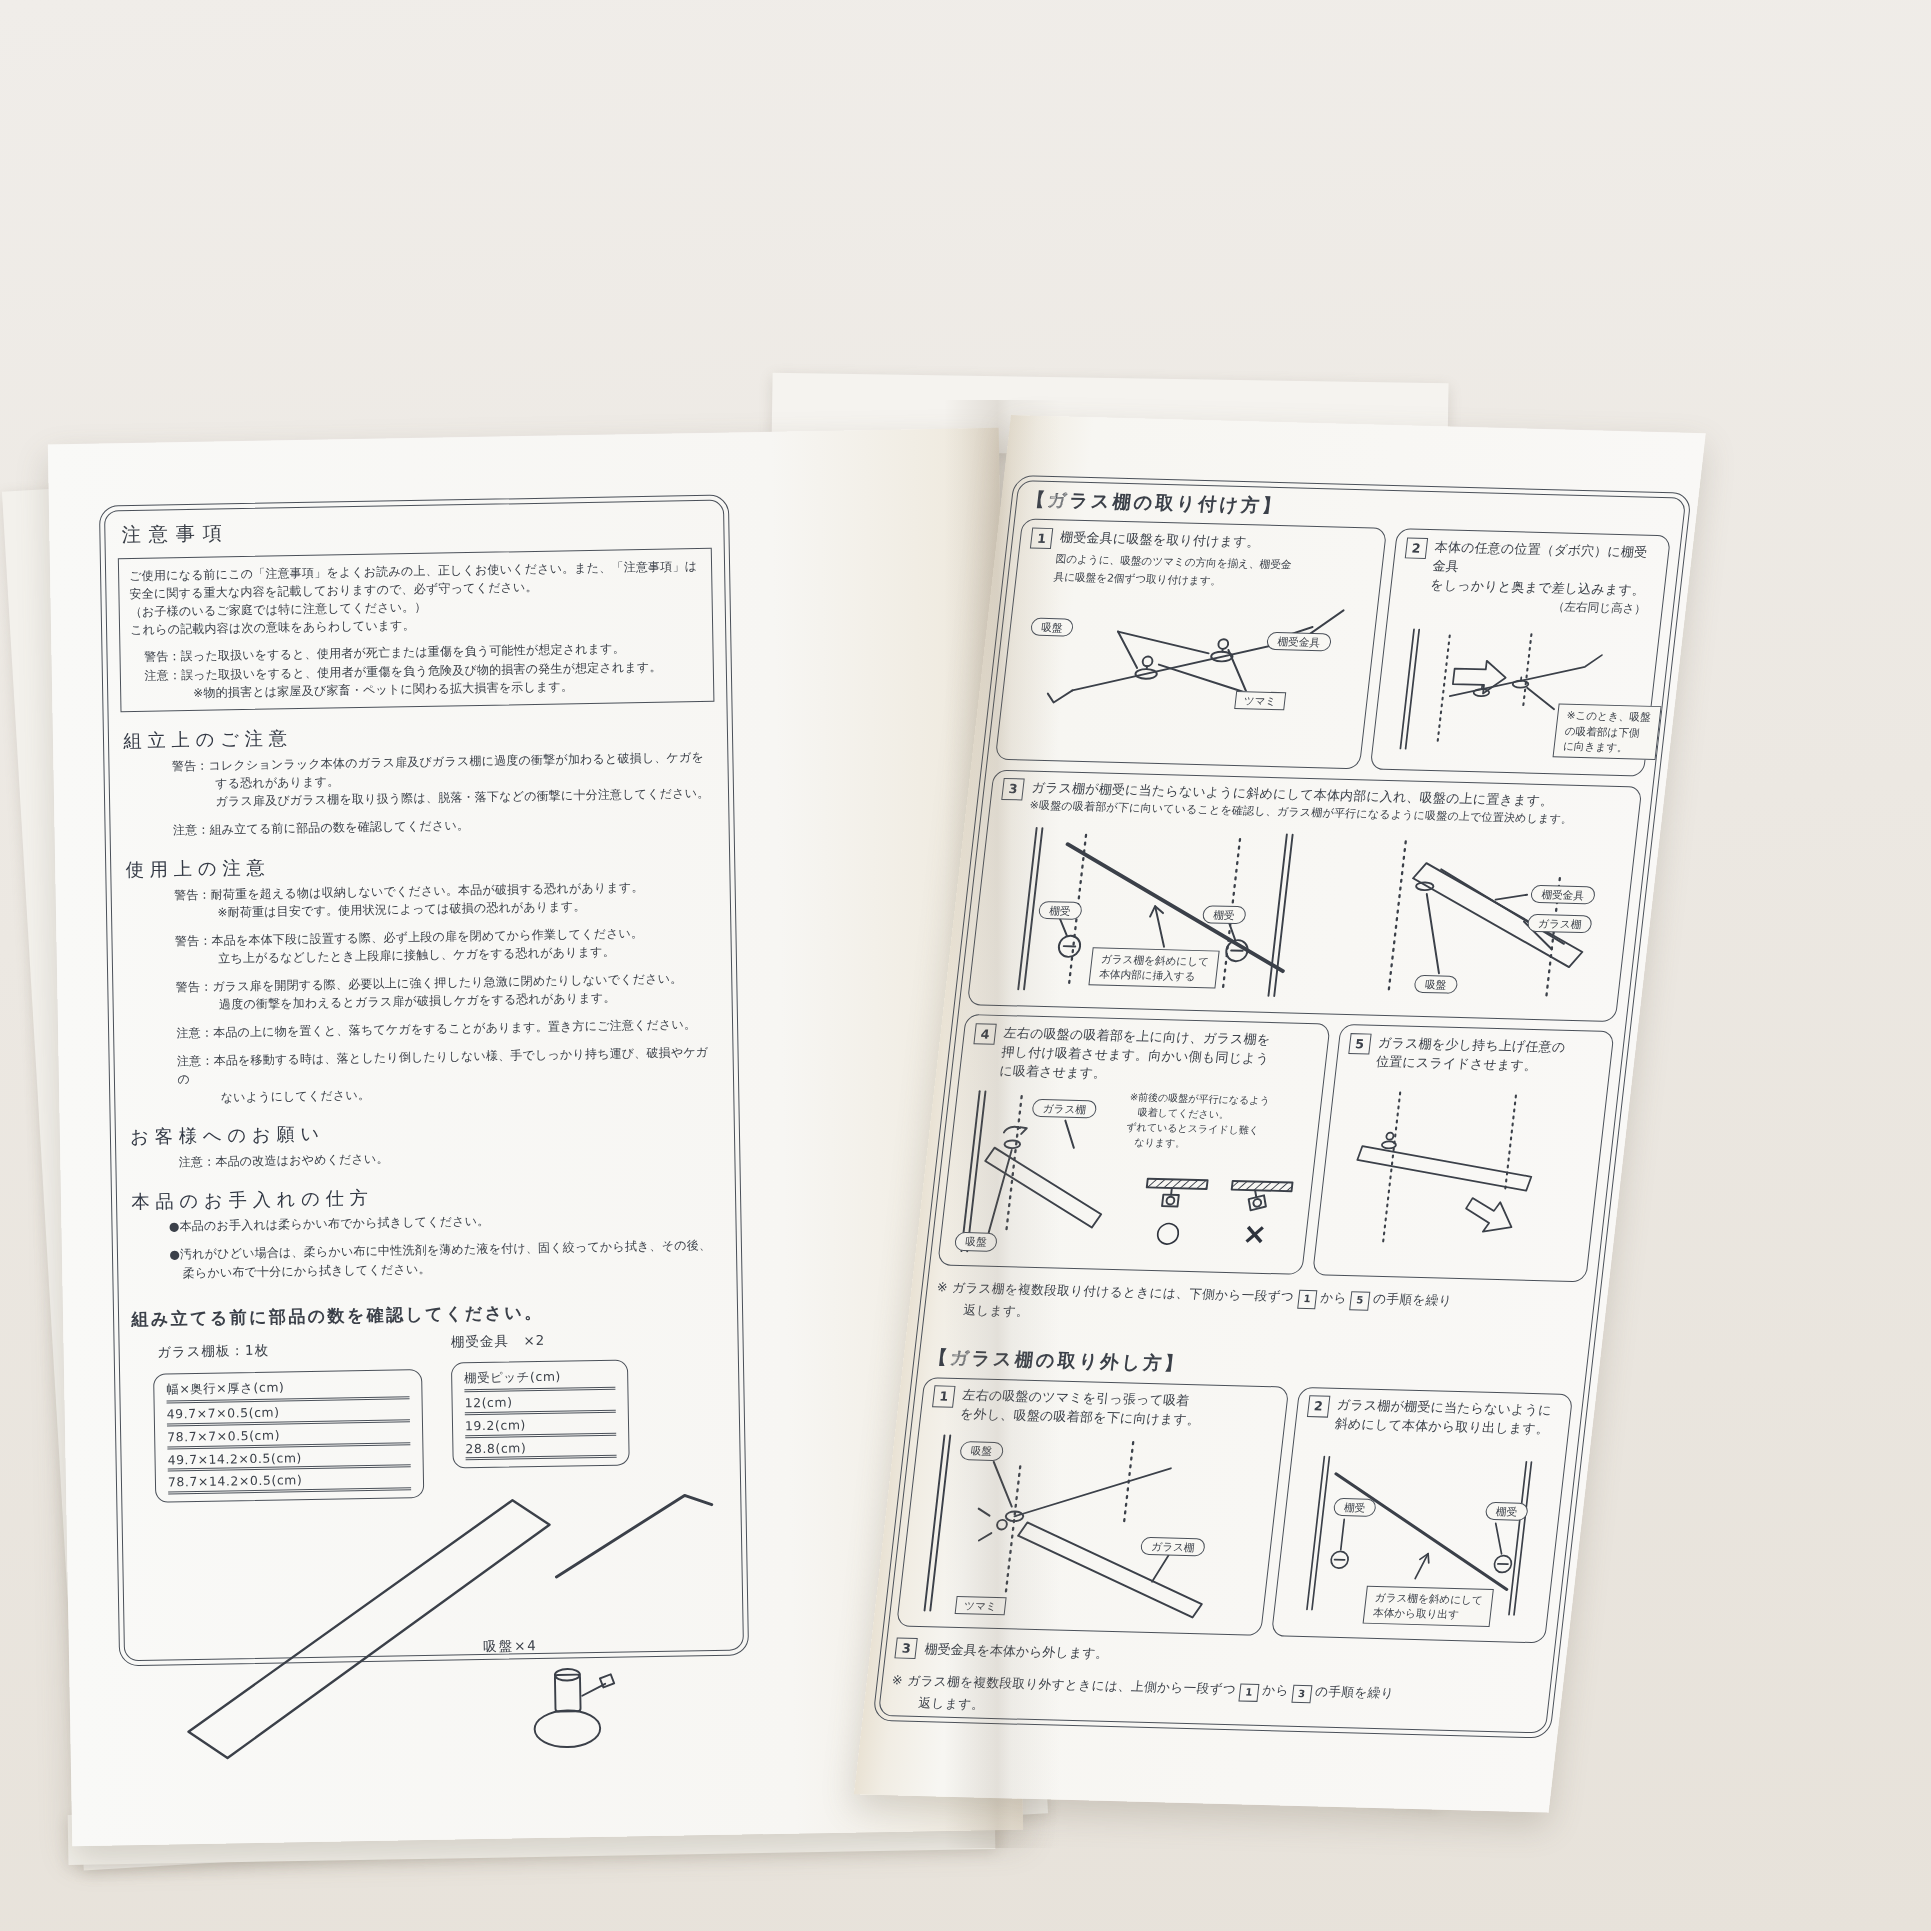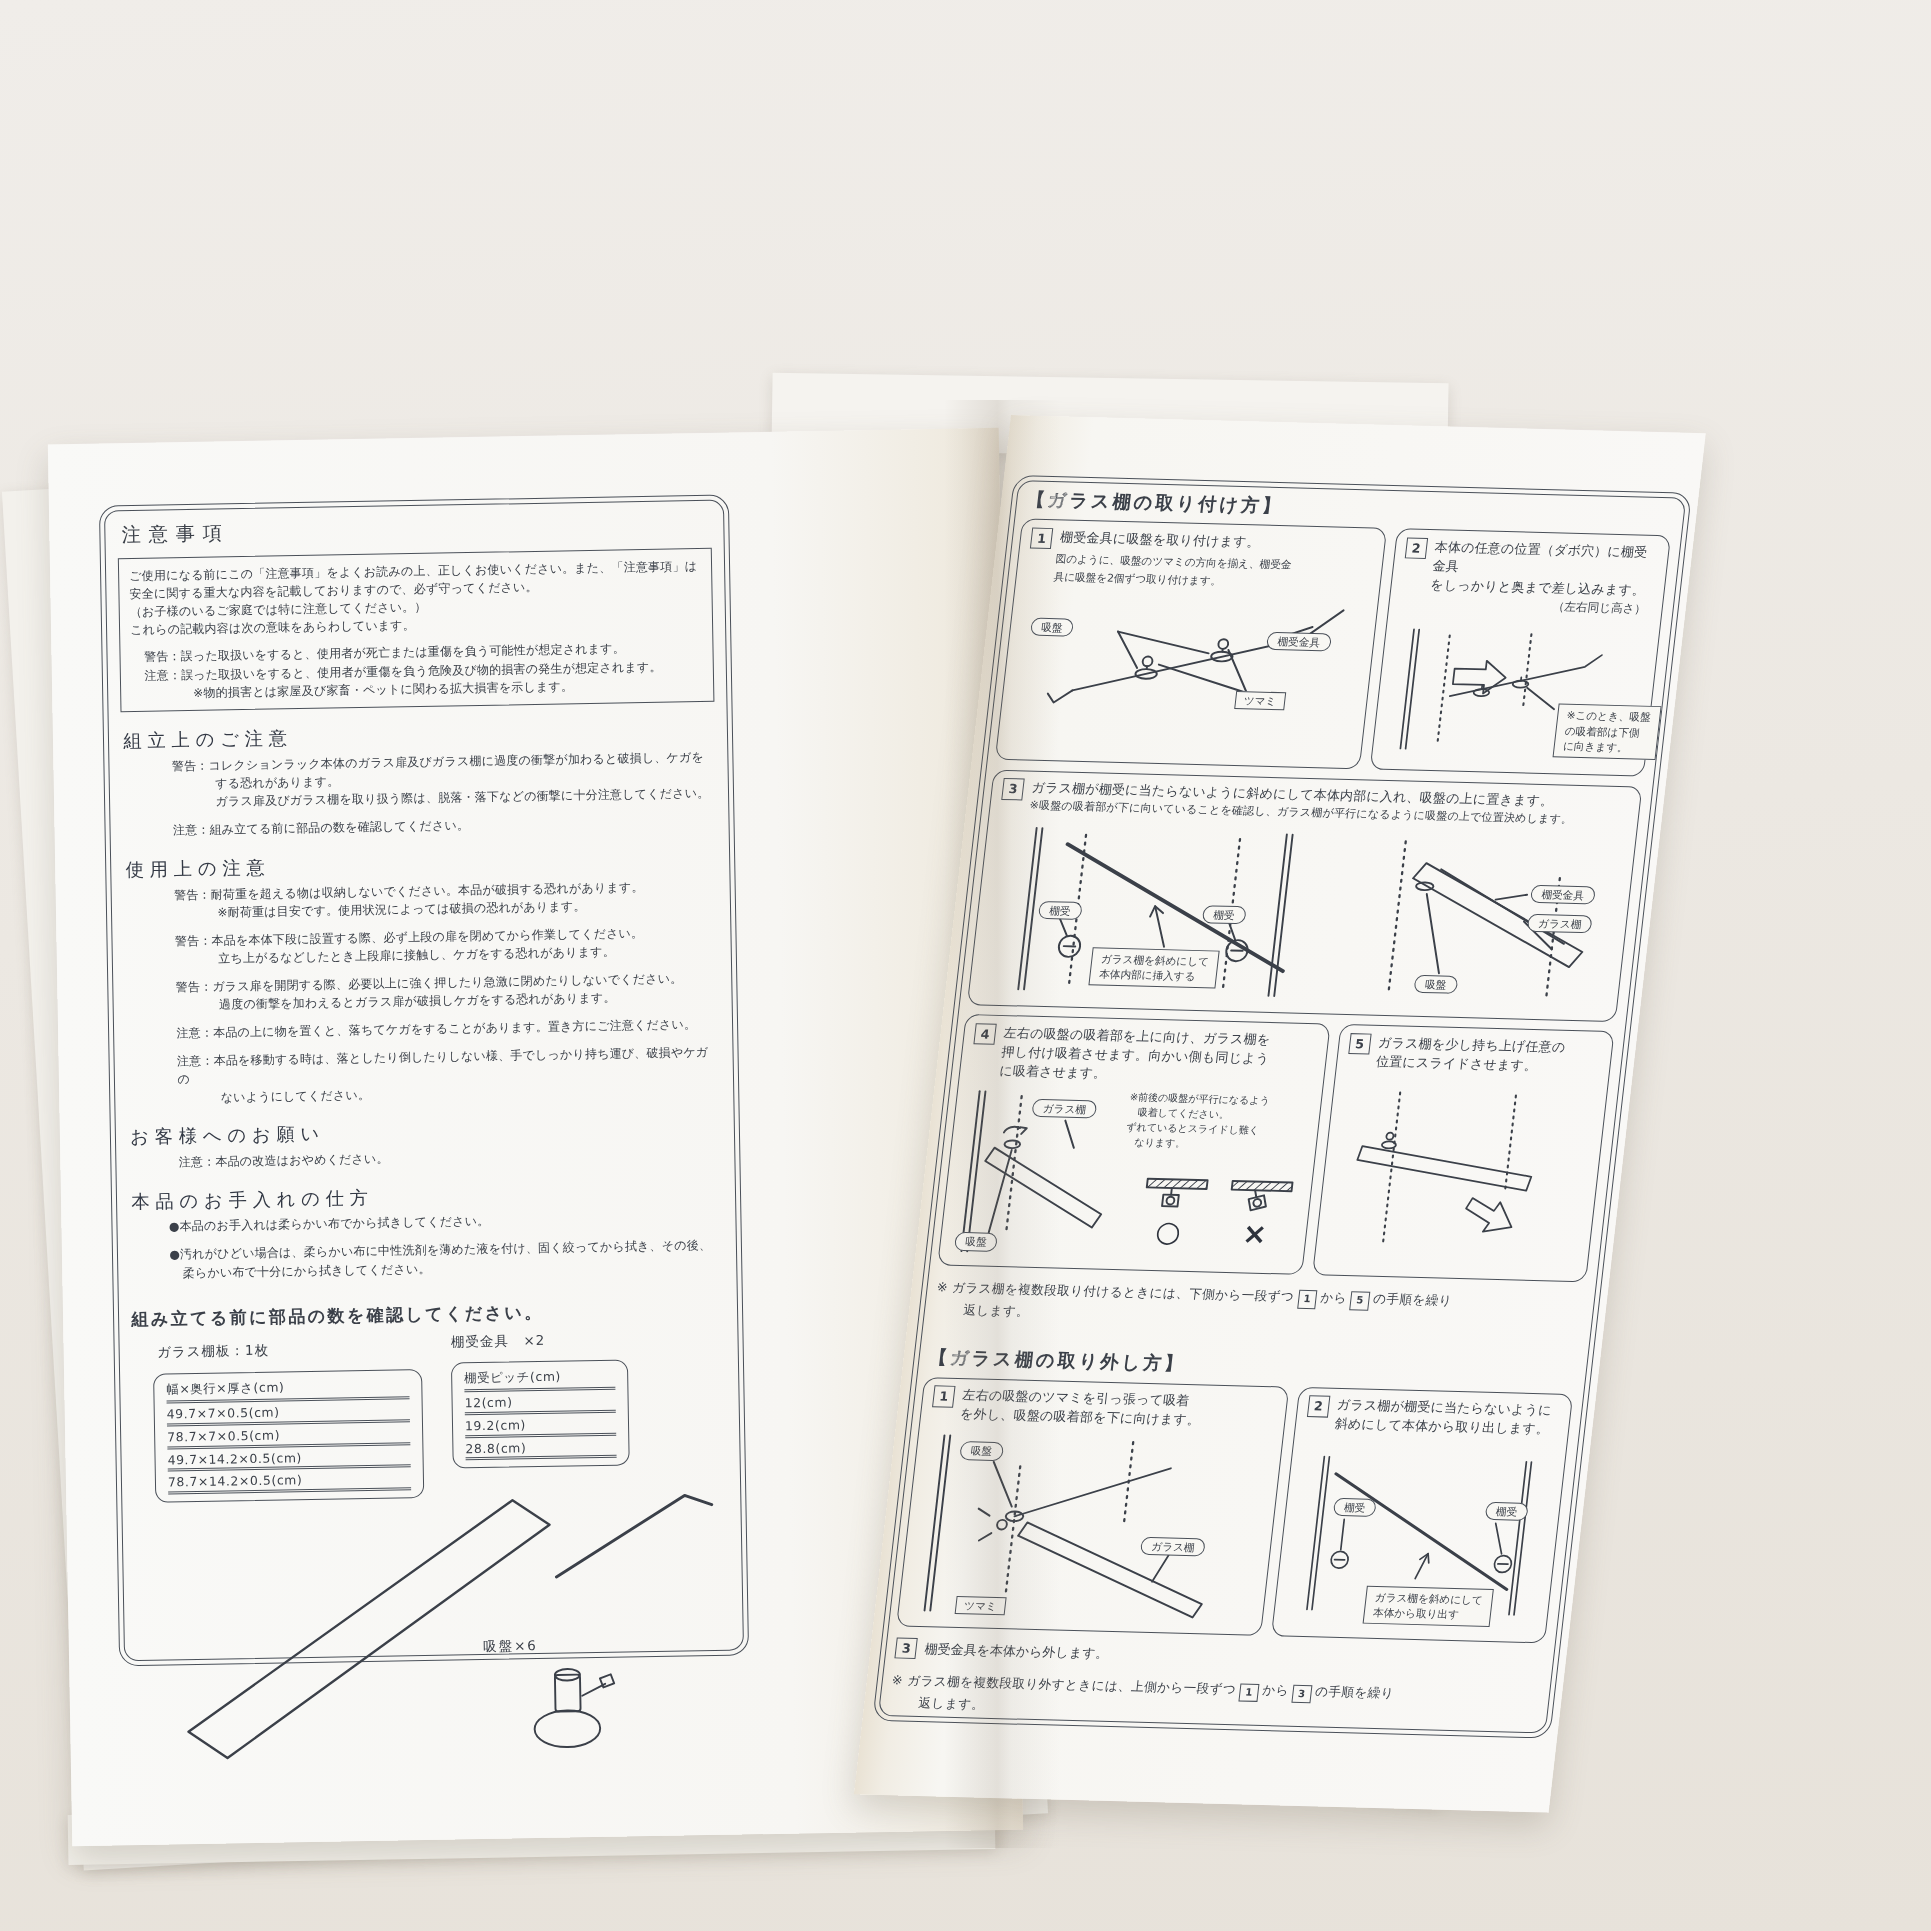--- a/index.html
+++ b/index.html
@@ -149,21 +149,21 @@
           </div>
 
           <svg class="dwg lineart" style="left:0;top:154px;width:463px;height:290px" viewBox="0 0 480 300">
             <polygon points="392,14 430,40 92,276 52,248" stroke-width="2.5"></polygon>
           </svg>
 
           <svg class="dwg lineart" style="left:413px;top:108px;width:203px;height:145px" viewBox="0 0 210 150">
             <path d="M8 142 L142 60 L170 70" stroke-width="3"></path>
           </svg>
 
-          <div class="suction-label">吸盤×6</div>
+          <div class="suction-label">吸盤×4</div>
 
           <svg class="dwg lineart" style="left:373px;top:324px;width:116px;height:106px" viewBox="0 0 120 110">
             <ellipse cx="58" cy="76" rx="34" ry="19"></ellipse>
             <rect x="46" y="20" width="26" height="38" rx="3"></rect>
             <ellipse cx="59" cy="20" rx="13" ry="6"></ellipse>
             <path d="M74 42 L98 30"></path>
             <rect x="94" y="22" width="12" height="10" transform="rotate(-20 100 27)"></rect>
           </svg>
         </div>
       </div>

